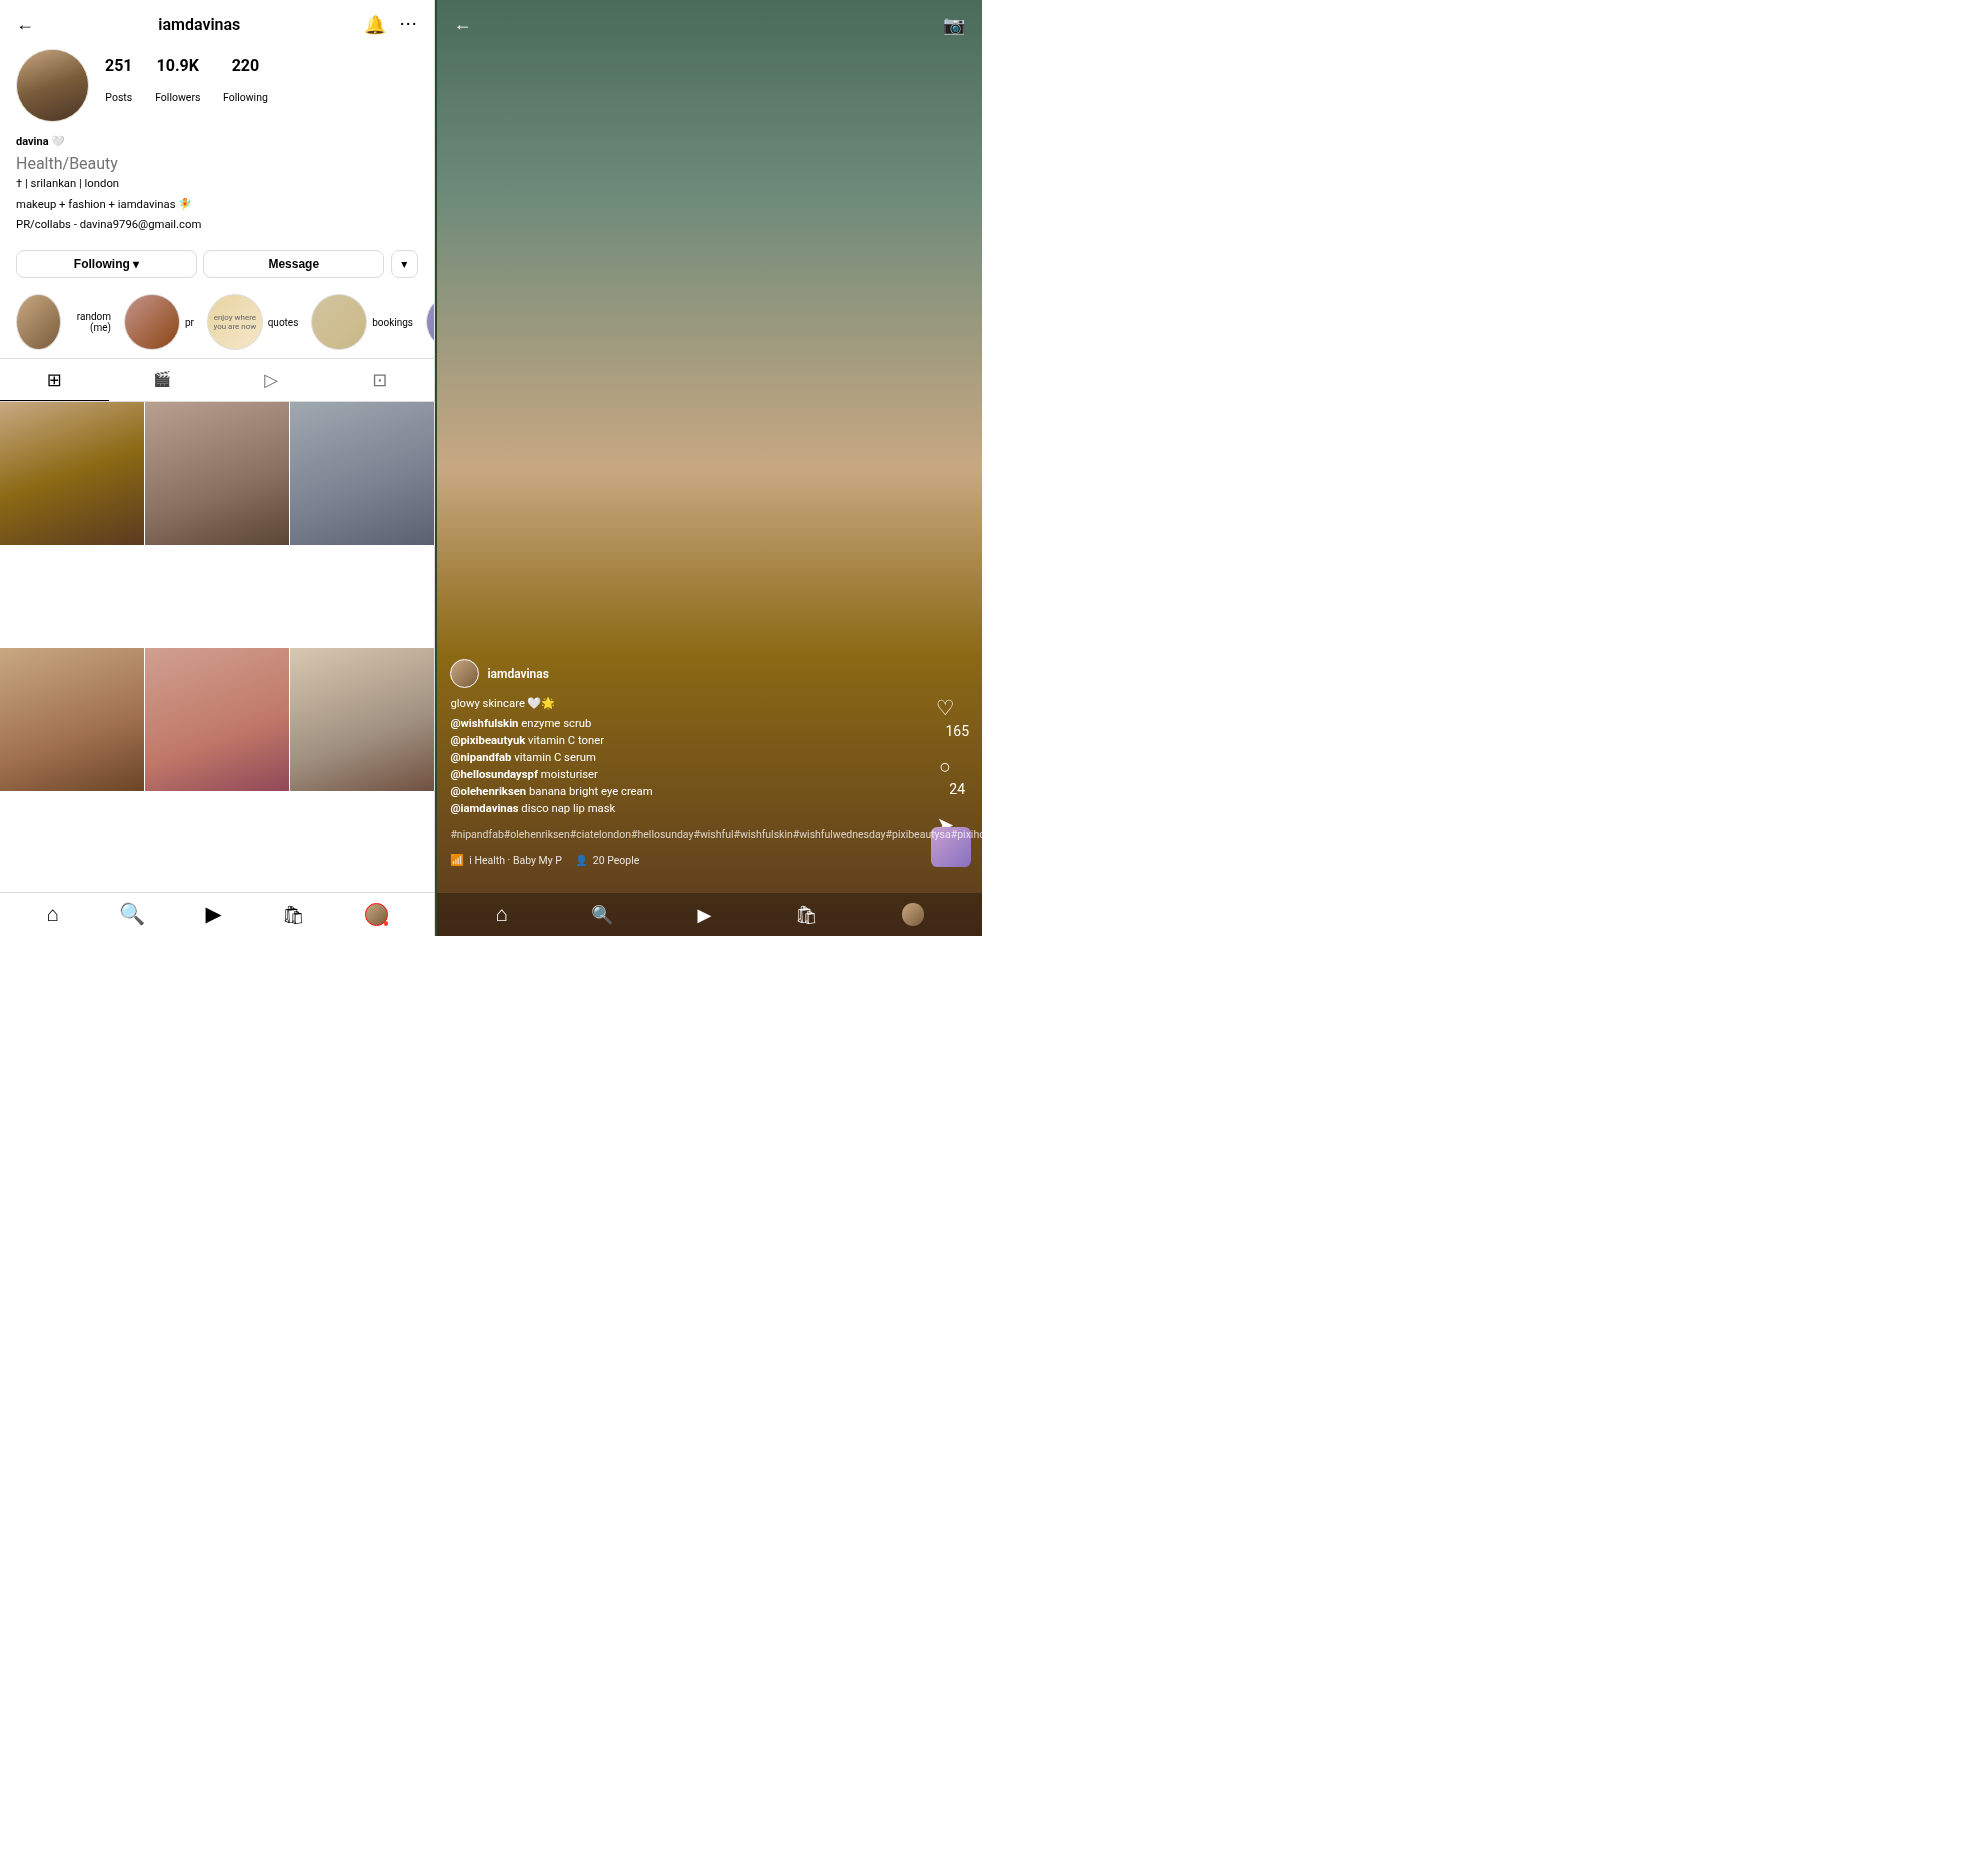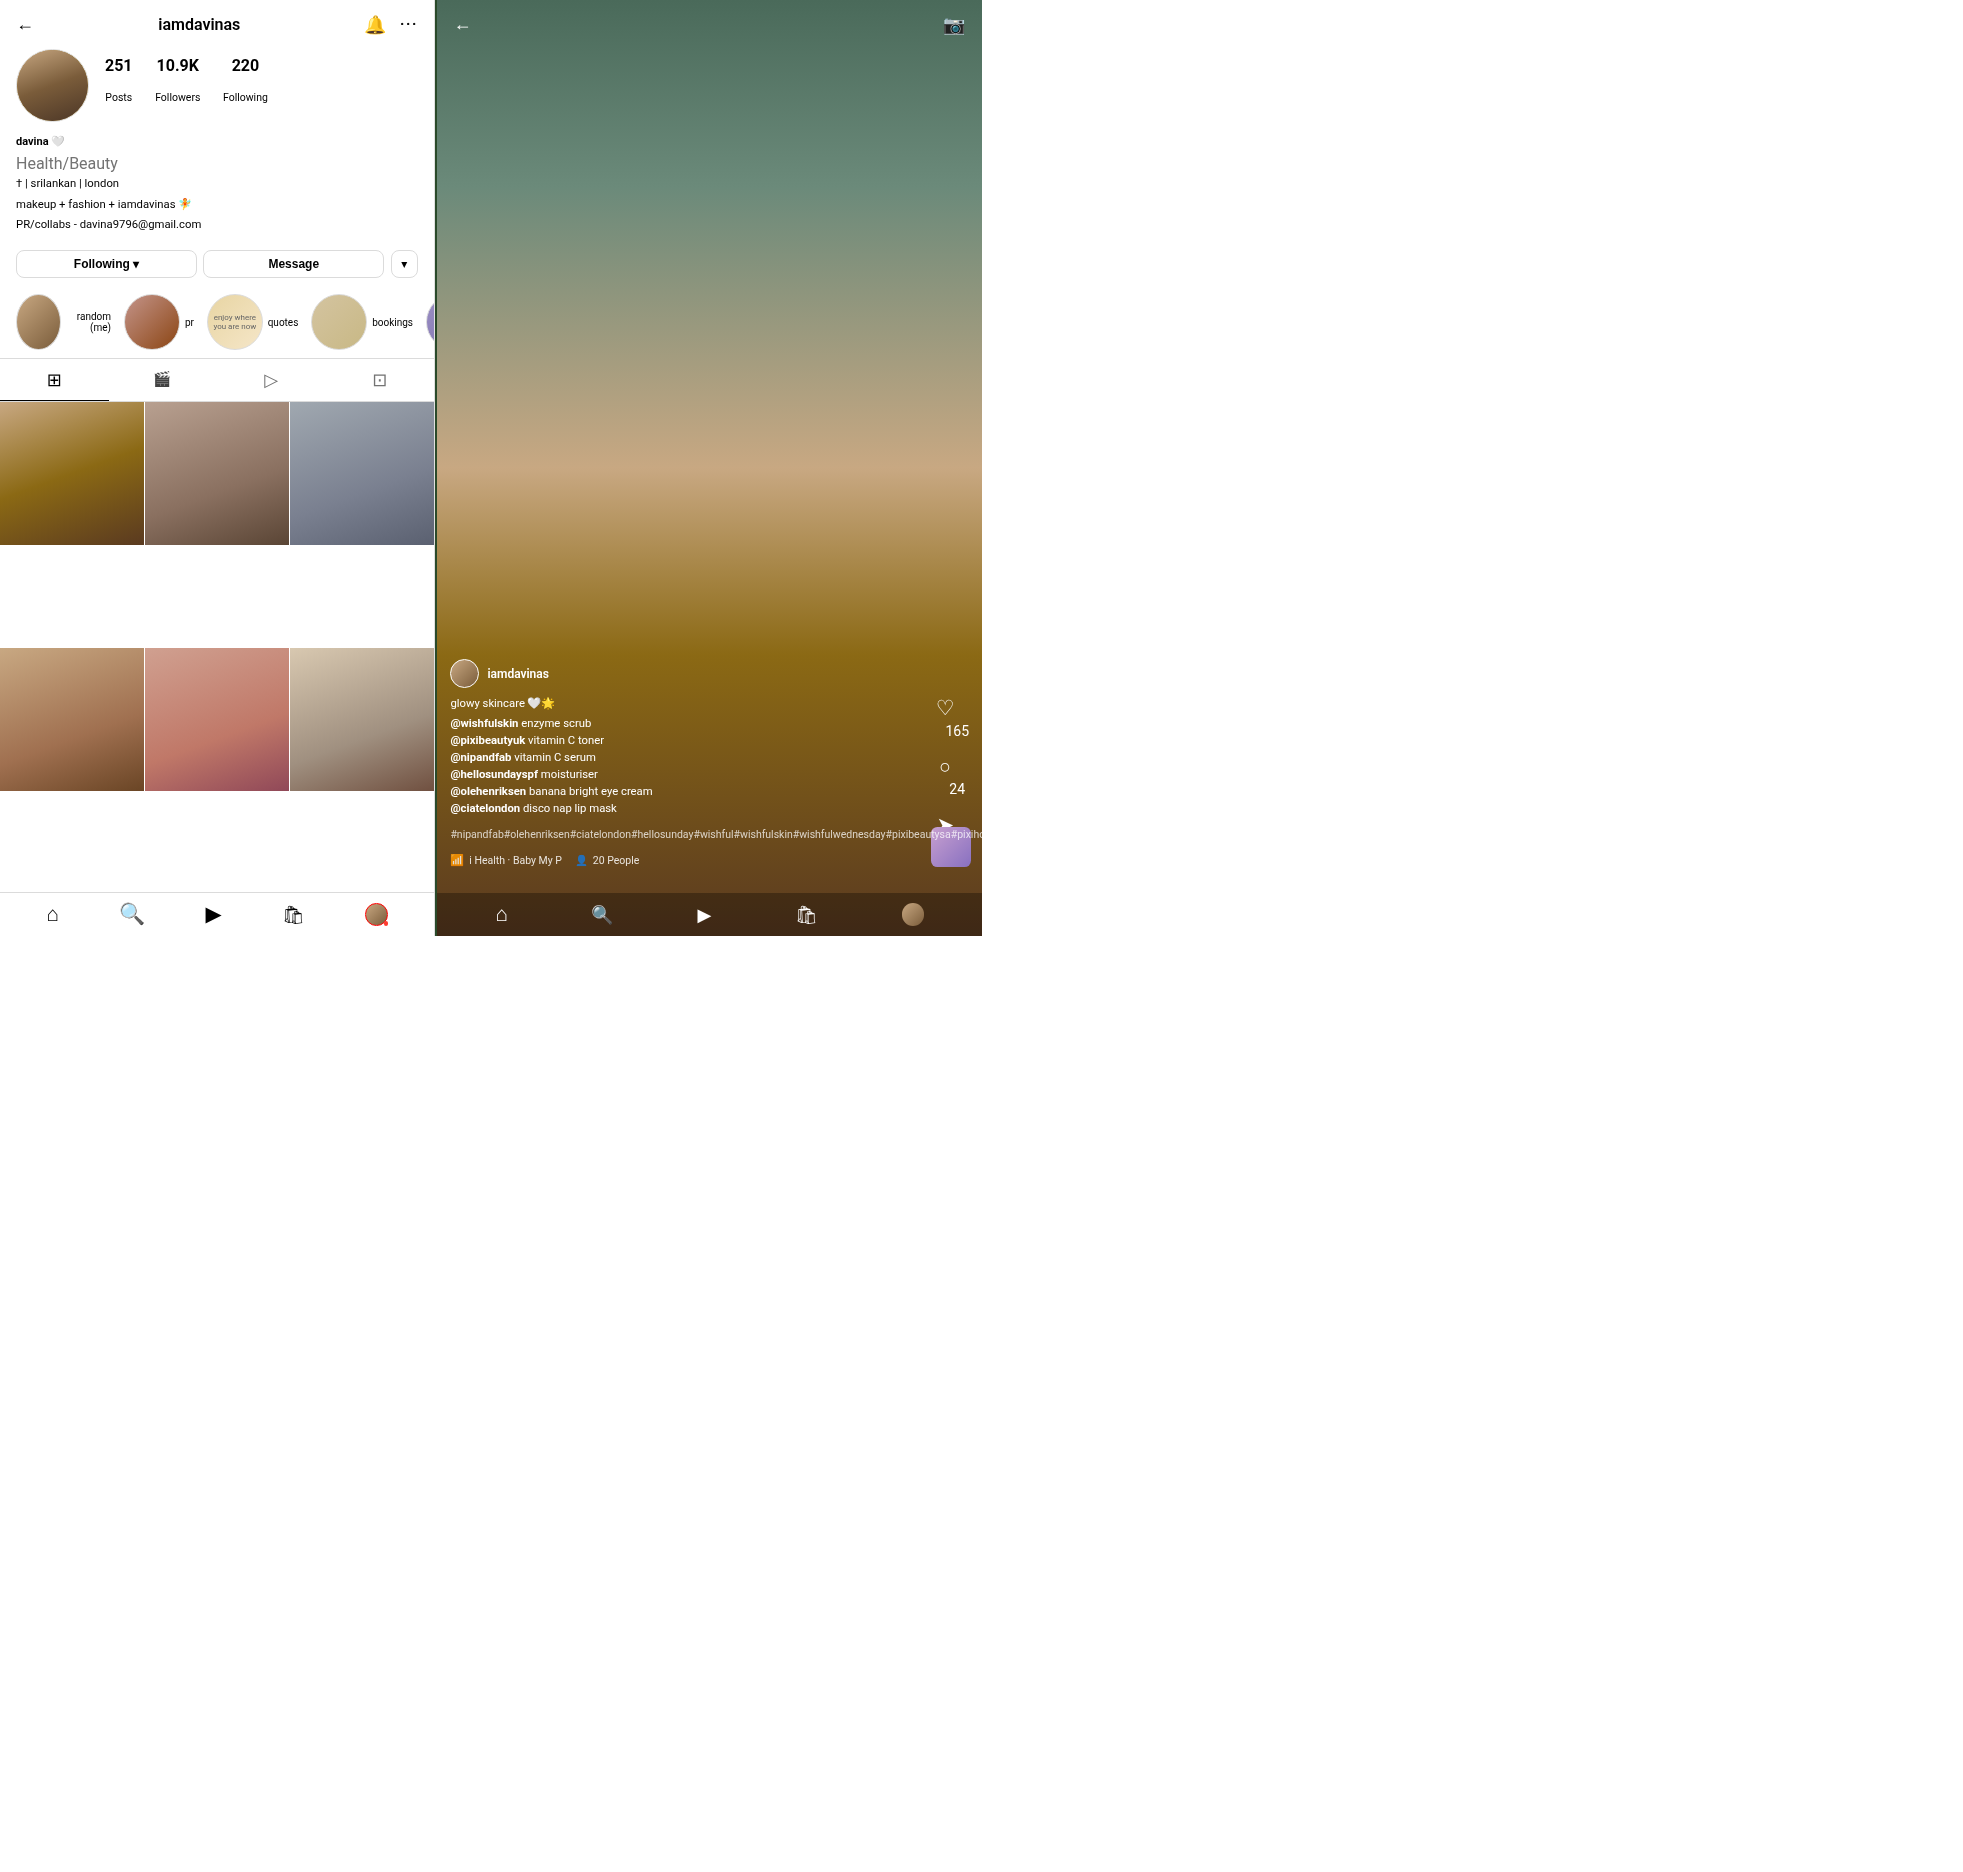--- a/index.html
+++ b/index.html
@@ -611,21 +611,21 @@
     <div class="reel-caption">
       <span>glowy skincare 🤍🌟</span>
     </div>
 
     <div class="reel-caption" style="margin-top:-6.4px;">
       <span class="mention">@wishfulskin</span> enzyme scrub<br>
       <span class="mention">@pixibeautyuk</span> vitamin C toner<br>
       <span class="mention">@nipandfab</span> vitamin C serum<br>
       <span class="mention">@hellosundayspf</span> moisturiser<br>
       <span class="mention">@olehenriksen</span> banana bright eye cream<br>
-      <span class="mention">@ciatelondon</span> disco nap lip mask
+      <span class="mention">@iamdavinas</span> disco nap lip mask
     </div>
 
     <div class="reel-hashtags">#nipandfab#olehenriksen#ciatelondon#hellosunday#wishful#wishfulskin#wishfulwednesday#pixibeautysa#pixihouseofglow#pixibeau</div>
 
     <div class="reel-status-bar">
       <span class="reel-status-text">
         <span class="signal-icon">📶</span>
         <span>i Health · Baby My P</span>
       </span>
       <span class="reel-status-text">

